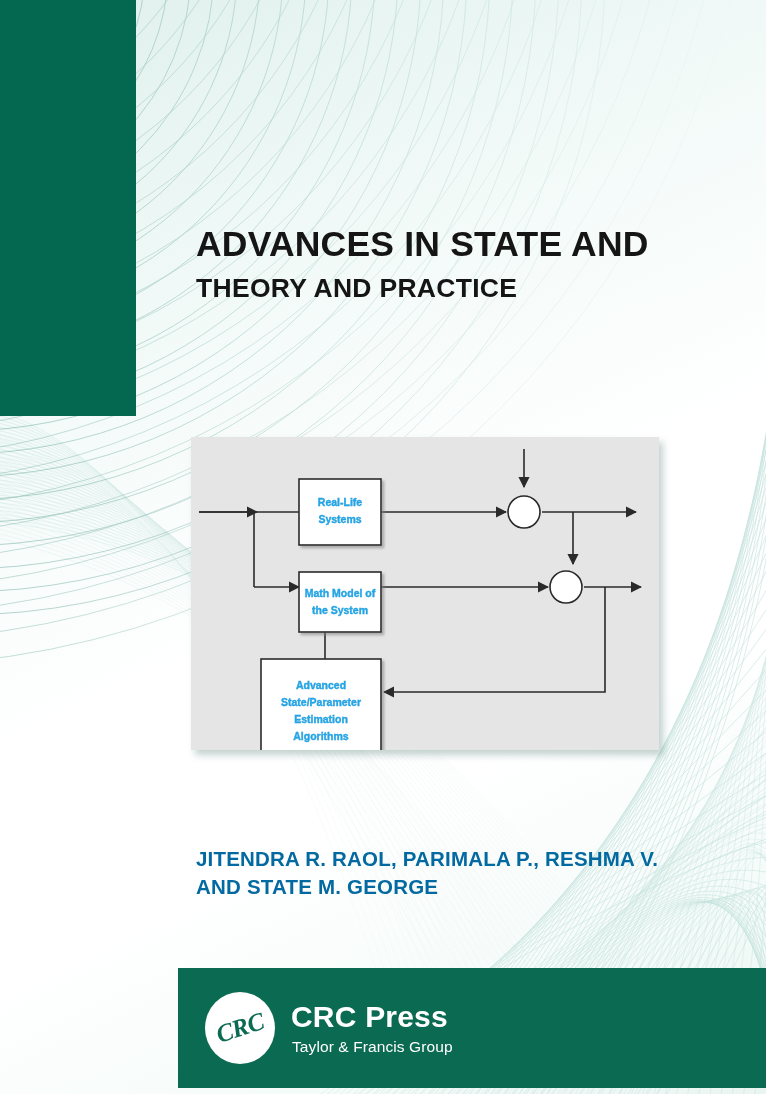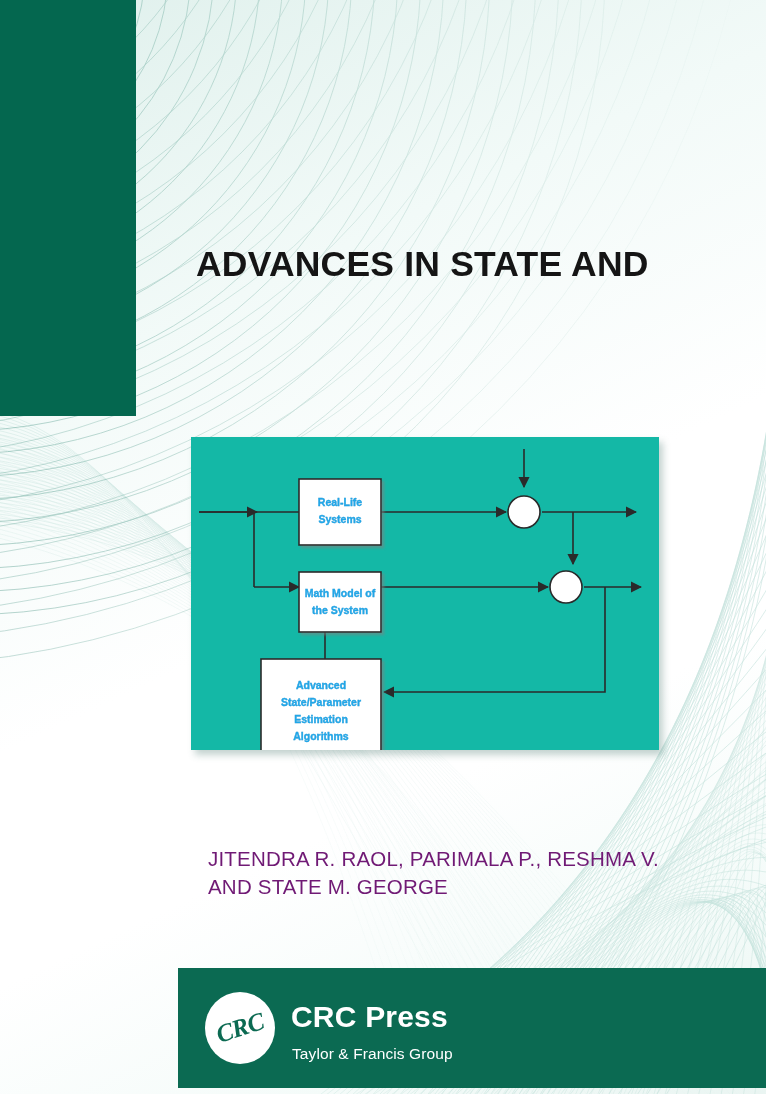--- a/index.html
+++ b/index.html
@@ -47,40 +47,39 @@
     top: 224px;
     width: 470px;
   }
   .title-line {
     font-size: 35.5px;
     font-weight: bold;
     letter-spacing: 0.2px;
     line-height: 40px;
     color: #151515;
     white-space: nowrap;
-    margin-top: 20px;
   }
   .subtitle-line {
     margin-top: 9px;
     font-size: 26.5px;
     font-weight: bold;
     letter-spacing: 0.3px;
     line-height: 30px;
     color: #151515;
     white-space: nowrap;
   }
 
   
   .diagram-panel {
     position: absolute;
     left: 191px;
     top: 437px;
     width: 468px;
     height: 313px;
-    background: #14b8a6;
+    background: #e5e5e5;
     box-shadow: 4px 5px 7px rgba(60,110,100,0.30);
   }
   .diagram-svg {
     position: absolute;
     left: 0;
     top: 0;
     width: 468px;
     height: 313px;
   }
   .dg-box-label {
@@ -95,25 +94,24 @@
     dominant-baseline: middle;
   }
 
   
   .authors {
     position: absolute;
     left: 196px;
     top: 845px;
     width: 470px;
     font-size: 20.5px;
-    font-weight: normal;
+    font-weight: bold;
     line-height: 28px;
     letter-spacing: 0.2px;
-    color: #701a75;
-    margin-left: 12px;
+    color: #0369a1;
   }
   .authors div { white-space: nowrap; }
 
   
   .pub-bar {
     position: absolute;
     left: 178px;
     top: 968px;
     width: 588px;
     height: 120px;
@@ -154,21 +152,20 @@
     letter-spacing: 0.2px;
     font-weight: bold;
   }
   .pub-sub {
     position: absolute;
     left: 114px;
     top: 70px;
     font-size: 15.5px;
     color: #ffffff;
     letter-spacing: 0.1px;
-    margin-top: 7px;
   }
 </style>
 </head>
 <body>
 
 <div id="cover">
 
   <div class="bg-base"></div>
 
   <svg class="bg-svg" viewBox="0 0 766 1094">
@@ -435,20 +432,21 @@
           <path d="M 646 1094 C 740.8 877.2, 760.4 744.4, 790 971.6" stroke-width="0.75" opacity="0.42"></path>
           <path d="M 657 1094 C 749.6 873.9, 764.8 737.8, 790 989.2" stroke-width="0.75" opacity="0.42"></path>
         </g>
     </g>
   </svg>
 
   <div class="green-panel"></div>
 
   <div class="title-block">
     <div class="title-line">ADVANCES IN STATE AND</div>
+    <div class="subtitle-line">THEORY AND PRACTICE</div>
   </div>
 
   <div class="diagram-panel">
     <svg class="diagram-svg" viewBox="0 0 468 313">
       <defs>
         <marker id="arrowHead" viewBox="0 0 10 10" refX="9" refY="5" markerWidth="7" markerHeight="7" orient="auto-start-reverse">
           <path d="M 0 0 L 10 5 L 0 10 z" fill="#2a2a2a"></path>
         </marker>
         <filter id="boxShadow" x="-20%" y="-20%" width="150%" height="150%">
           <feDropShadow dx="2.5" dy="2.5" stdDeviation="0.8" flood-color="#808080" flood-opacity="0.55"></feDropShadow>

